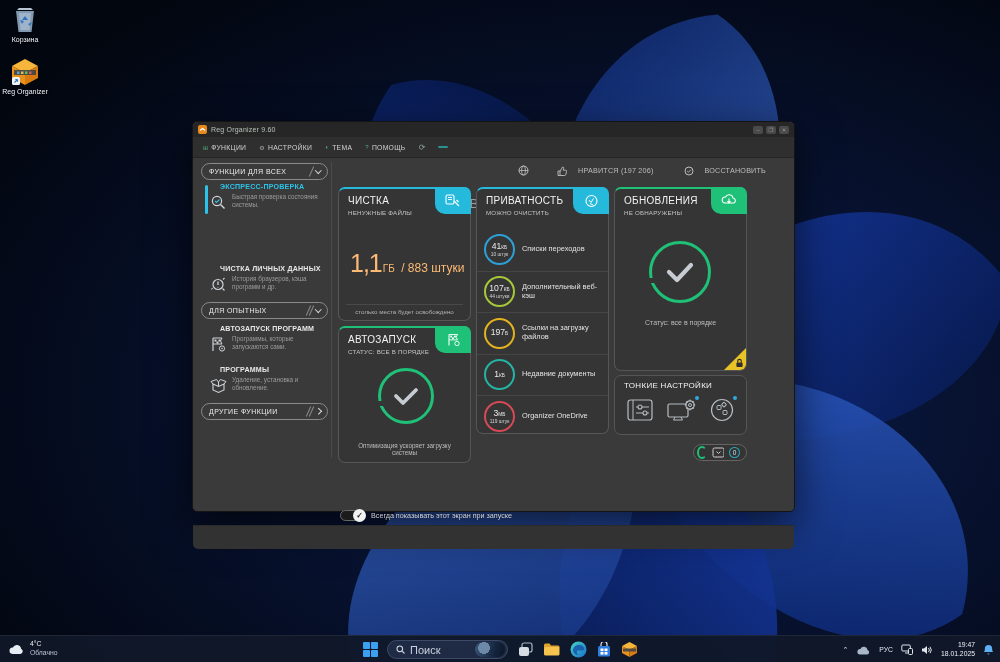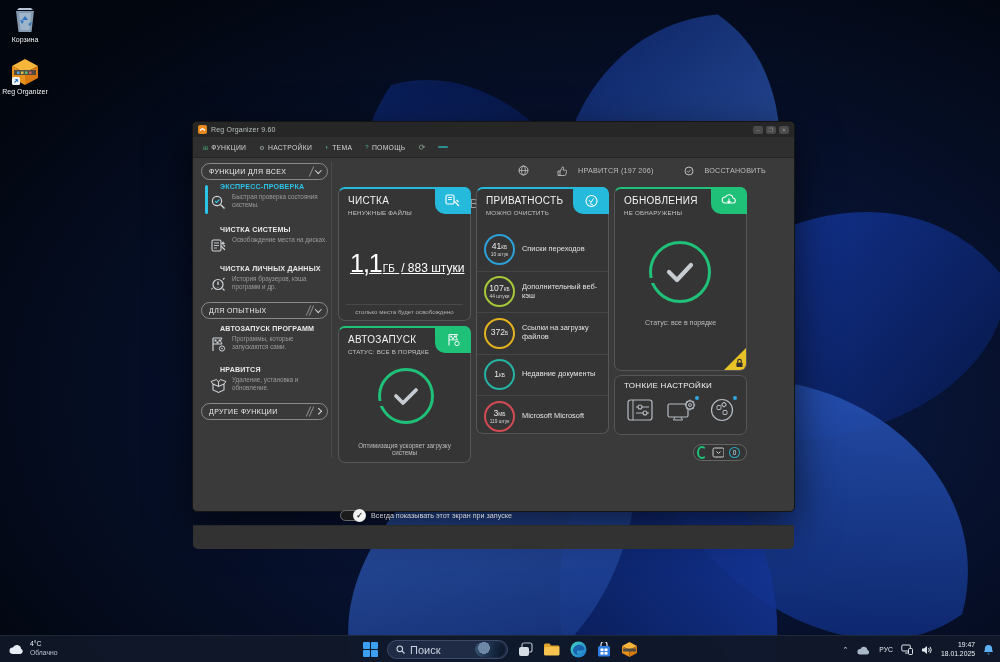--- a/index.html
+++ b/index.html
@@ -271,34 +271,20 @@
             <svg width="17" height="17">
                 <circle cx="7" cy="7" r="4.6" stroke="#cfd4d8" stroke-width="1.2" fill="none"></circle>
                 <path d="M10.5,10.5 L14.5,14.5" stroke="#cfd4d8" stroke-width="1.4"></path>
                 <path d="M5,7 l1.5,1.5 L9.5,5.5" stroke="#2cc3e8" stroke-width="1.1" fill="none"></path>
               </svg>
           </span>
           <span class="sb-desc">Быстрая проверка состояния системы.</span>
         </div>
       </div>
 
-      <div class="sb-item" style="top:68px;">
-        <div class="sb-title">ЧИСТКА СИСТЕМЫ</div>
-        <div class="sb-body">
-          <span class="sb-ic">
-            <svg width="17" height="17">
-                <rect x="2" y="3" width="9" height="11" rx="1.5" stroke="#cfd4d8" stroke-width="1.1" fill="none"></rect>
-                <path d="M4,6 h5 M4,8.5 h5 M4,11 h3" stroke="#cfd4d8" stroke-width="0.9"></path>
-                <path d="M11,9 l4,4 M13.5,8 l1.5,1.5" stroke="#cfd4d8" stroke-width="1.2"></path>
-                <path d="M13,4 l.7,1.6 1.6,.7 -1.6,.7 -.7,1.6 -.7,-1.6 -1.6,-.7 1.6,-.7 Z" fill="#cfd4d8"></path>
-              </svg>
-          </span>
-          <span class="sb-desc">Освобождение места на дисках.</span>
-        </div>
-      </div>
 
       <div class="sb-item" style="top:107px;">
         <div class="sb-title">ЧИСТКА ЛИЧНЫХ ДАННЫХ</div>
         <div class="sb-body">
           <span class="sb-ic">
             <svg width="17" height="17">
                 <circle cx="8" cy="8.5" r="5" stroke="#cfd4d8" stroke-width="1.2" fill="none"></circle>
                 <path d="M8,5.5 v3.5 M8,11 v.6" stroke="#cfd4d8" stroke-width="1.3"></path>
                 <path d="M12.5,12.5 l2,2 M2.5,12 l-1,1.5 M13,3.5 l1.5,-1.5" stroke="#cfd4d8" stroke-width="1.1"></path>
               </svg>
@@ -328,21 +314,21 @@
                 <rect x="6.5" y="5.5" width="2" height="2" fill="#cfd4d8"></rect>
                 <circle cx="12" cy="12.5" r="2.6" stroke="#cfd4d8" stroke-width="1" fill="none"></circle>
                 <circle cx="12" cy="12.5" r="0.8" fill="#cfd4d8"></circle>
               </svg>
           </span>
           <span class="sb-desc">Программы, которые запускаются сами.</span>
         </div>
       </div>
 
       <div class="sb-item" style="top:208px;">
-        <div class="sb-title">НРАВИТСЯ</div>
+        <div class="sb-title">ПРОГРАММЫ</div>
         <div class="sb-body">
           <span class="sb-ic">
             <svg width="17" height="17">
                 <path d="M3,7 L8.5,9.5 L14,7 L14,13 L8.5,15.5 L3,13 Z" stroke="#cfd4d8" stroke-width="1.1" fill="none"></path>
                 <path d="M3,7 L1,4.5 L6.5,2.5 L8.5,5 M14,7 L16,4.5 L10.5,2.5 L8.5,5 L8.5,9.5" stroke="#cfd4d8" stroke-width="1" fill="none"></path>
               </svg>
           </span>
           <span class="sb-desc">Удаление, установка и обновление.</span>
         </div>
       </div>
@@ -365,21 +351,21 @@
           <div class="card-title">ЧИСТКА</div>
           <div class="card-sub">НЕНУЖНЫЕ ФАЙЛЫ</div>
         </div>
         <div class="badge" style="background: rgb(37, 185, 220);">
           <svg width="16" height="14">
               <rect x="1" y="1" width="8" height="9" rx="1.5" stroke="#fff" stroke-width="1.1" fill="none"></rect>
               <path d="M3,3.5 h4 M3,5.5 h4" stroke="#fff" stroke-width="0.9"></path>
               <path d="M9,7 l5,5 M11.5,6 l2,2" stroke="#fff" stroke-width="1.2"></path>
             </svg>
         </div>
-        <div class="cleanup-val" style="color: #ffffff; text-decoration: underline;">
+        <div class="cleanup-val" style="color: #fdba74;">
           <span class="cv-big">1,1</span><span class="cv-unit">ГБ</span>
           <span class="cv-extra">/ 883 штуки</span>
         </div>
         <div class="card-caption">столько места будет освобождено</div>
       </div>
 
       <div class="card" style="left: 283px; top: 29px; width: 133px; height: 247px; border-top-color: rgb(37, 185, 220);">
         <div class="card-hd">
           <div class="card-title">ПРИВАТНОСТЬ</div>
           <div class="card-sub">МОЖНО ОЧИСТИТЬ</div>
@@ -400,38 +386,38 @@
           </div>
           <div class="p-row">
             <span class="p-circle" style="border-color: rgb(166, 200, 56);">
               <span class="pc-line1"><span>107</span><span class="pc-unit">КБ</span></span>
               <span class="pc-count">44 штуки</span>
             </span>
             <span class="p-label">Дополнительный веб-кэш</span>
           </div>
           <div class="p-row">
             <span class="p-circle" style="border-color: rgb(228, 177, 31);">
-              <span class="pc-line1"><span>372</span><span class="pc-unit">Б</span></span>
+              <span class="pc-line1"><span>197</span><span class="pc-unit">Б</span></span>
               <span class="pc-count"></span>
             </span>
             <span class="p-label">Ссылки на загрузку файлов</span>
           </div>
           <div class="p-row">
             <span class="p-circle" style="border-color: rgb(37, 179, 164);">
               <span class="pc-line1"><span>1</span><span class="pc-unit">КБ</span></span>
               <span class="pc-count"></span>
             </span>
             <span class="p-label">Недавние документы</span>
           </div>
           <div class="p-row">
             <span class="p-circle" style="border-color: rgb(212, 74, 85);">
               <span class="pc-line1"><span>3</span><span class="pc-unit">МБ</span></span>
               <span class="pc-count">119 штук</span>
             </span>
-            <span class="p-label">Microsoft Microsoft</span>
+            <span class="p-label">Organizer OneDrive</span>
           </div>
         </div>
       </div>
 
       <div class="card" style="left: 145px; top: 168px; width: 133px; height: 137px; border-top-color: rgb(31, 192, 120);">
         <div class="card-hd">
           <div class="card-title">АВТОЗАПУСК</div>
           <div class="card-sub">СТАТУС: ВСЕ В ПОРЯДКЕ</div>
         </div>
         <div class="badge" style="background: rgb(31, 192, 120);">

